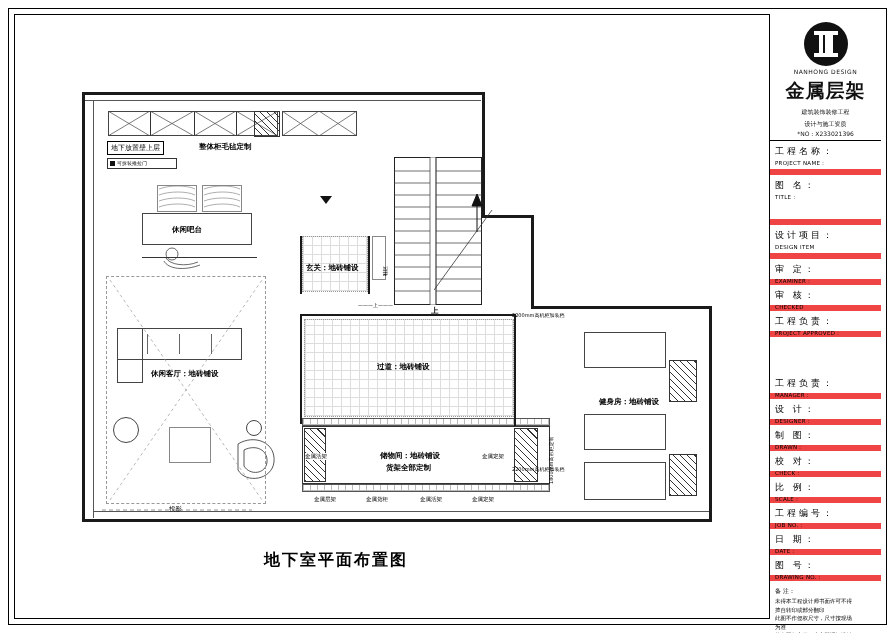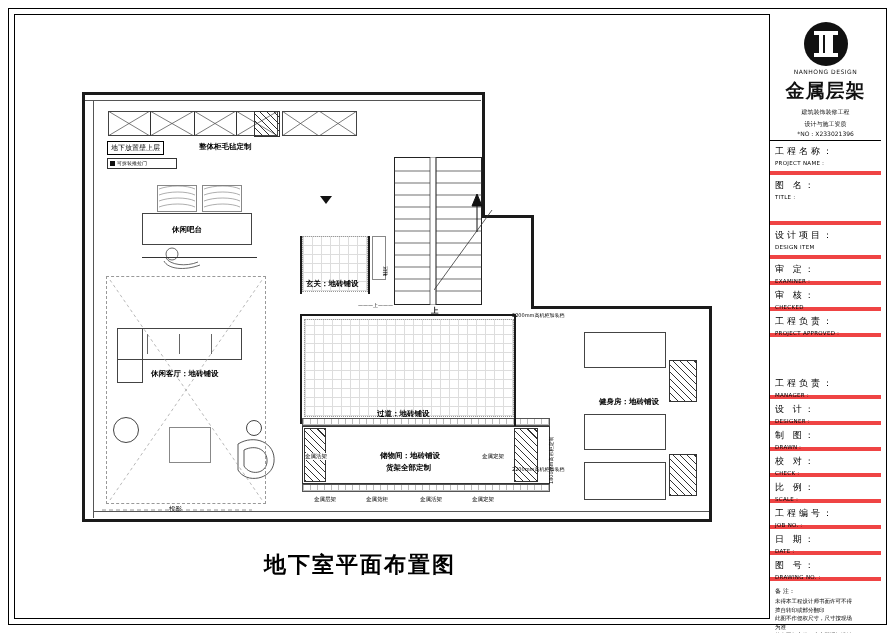--- a/index.html
+++ b/index.html
@@ -15,31 +15,31 @@
   .logo-circle{width:44px;height:44px;border-radius:50%;background:#111;margin:8px auto 2px;position:relative;}
   .logo-col{position:absolute;left:50%;top:9px;transform:translateX(-50%);width:14px;height:26px;background:#fff;}
   .logo-col:before{content:"";position:absolute;left:-5px;top:0;width:24px;height:4px;background:#fff;}
   .logo-col:after{content:"";position:absolute;left:-5px;bottom:0;width:24px;height:4px;background:#fff;}
   .logo-col i{position:absolute;left:4px;top:4px;width:2px;height:18px;background:#111;}
   .logo-en{font-size:6px;letter-spacing:.5px;color:#111;margin-top:1px;}
   .logo-cn{font-size:19px;font-weight:bold;color:#111;letter-spacing:1px;margin-top:3px;}
   .logo-sub{font-size:6px;color:#111;line-height:1.5;margin-top:3px;}
   .logo-no{font-size:6px;color:#111;margin-top:2px;}
 
-  .tb-row{border-bottom:4px solid #ef4444;padding:4px 5px 5px;box-sizing:border-box;}
+  .tb-row{border-bottom:6px solid #ef4444;padding:4px 5px 5px;box-sizing:border-box;}
   .tb-cn{font-size:9px;color:#000;letter-spacing:3px;}
   .tb-en{font-size:5.5px;color:#000;margin-top:2px;letter-spacing:.3px;}
 
   .tb-notes{padding:5px 5px;font-size:5.5px;line-height:1.55;color:#000;border-bottom:1px solid #000;}
   .tb-notes .nt{font-size:6px;margin-bottom:2px;}
   .tb-phone{padding:6px 4px;font-size:7px;text-align:center;color:#000;}
 
   
   .plan{position:absolute;left:14px;top:14px;width:741px;height:605px;}
-  .plan-title{position:absolute;left:250px;top:536px;font-size:22px;font-weight:bold;color:#000;letter-spacing:2px;}
+  .plan-title{position:absolute;left:250px;top:536px;font-size:16px;font-weight:bold;color:#000;letter-spacing:2px;}
 
   
   .wall{position:absolute;background:#1a1a1a;}
   .line{position:absolute;background:#333;}
   .thin{position:absolute;border:1px solid #444;box-sizing:border-box;}
   .thin2{position:absolute;border:1px solid #888;box-sizing:border-box;}
   .dash{position:absolute;border:1px dashed #777;box-sizing:border-box;}
   .hatch{position:absolute;box-sizing:border-box;border:1px solid #333;
     background-image:repeating-linear-gradient(45deg,#333 0 1px,transparent 1px 5px);}
   .gridfill{position:absolute;box-sizing:border-box;border:1px solid #555;
@@ -142,21 +142,21 @@
     <div class="dash" style="left:92px;top:262px;width:160px;height:228px;border-color:#999;"></div>
     <svg style="position:absolute;left:92px;top:262px;" width="160" height="228">
       <g stroke="#999" stroke-width="0.7" stroke-dasharray="3 3" fill="none">
         <path d="M4,4 L156,224"></path>
         <path d="M4,224 L156,4"></path>
       </g>
     </svg>
     <div class="lbl" style="left:155px;top:491px;">投影</div>
 
     <div class="tilefill" style="left:288px;top:222px;width:66px;height:56px;"></div>
-    <div class="lbl-b" style="left:292px;top:249px;margin-top:16px;">玄关：地砖铺设</div>
+    <div class="lbl-b" style="left:292px;top:249px;">玄关：地砖铺设</div>
     <div class="wall" style="left:286px;top:222px;width:2px;height:58px;"></div>
     <div class="wall" style="left:354px;top:222px;width:2px;height:58px;"></div>
     <div class="tri" style="left:306px;top:182px;"></div>
     <div class="thin2" style="left:358px;top:222px;width:14px;height:44px;"></div>
     <div class="vlbl" style="left:368px;top:262px;font-size:5px;">鞋区</div>
 
     <div class="thin" style="left:380px;top:143px;width:88px;height:148px;border-color:#222;"></div>
     <svg style="position:absolute;left:380px;top:143px;" width="88" height="148">
       <g stroke="#333" stroke-width="0.7" fill="none">
         <path d="M0,14 H88 M0,26 H88 M0,38 H88 M0,50 H88 M0,62 H88 M0,74 H88 M0,86 H88 M0,98 H88 M0,110 H88 M0,122 H88 M0,134 H88"></path>
@@ -172,21 +172,21 @@
     </svg>
     <svg style="position:absolute;left:420px;top:190px;" width="60" height="90">
       <g stroke="#333" stroke-width="0.8" fill="none">
           <path d="M0,86 L58,6"></path>
         </g>
     </svg>
     <div class="lbl-b" style="left:417px;top:292px;">上</div>
     <div class="lbl" style="left:344px;top:288px;font-size:5px;">———上———</div>
 
     <div class="tilefill" style="left:290px;top:305px;width:210px;height:98px;"></div>
-    <div class="lbl-b" style="left:363px;top:348px;margin-top:47px;">过道：地砖铺设</div>
+    <div class="lbl-b" style="left:363px;top:348px;">过道：地砖铺设</div>
 
     <div class="thin" style="left:288px;top:412px;width:248px;height:58px;border-color:#333;"></div>
     <div class="lbl-b" style="left:366px;top:437px;">储物间：地砖铺设</div>
     <div class="lbl-b" style="left:372px;top:449px;">货架全部定制</div>
 
     <div class="hatch" style="left:290px;top:414px;width:22px;height:54px;"></div>
     <div class="hatch" style="left:500px;top:414px;width:24px;height:54px;"></div>
     <div class="lbl" style="left:291px;top:439px;font-size:5.5px;background:#fff;">金属活架</div>
     <div class="lbl" style="left:468px;top:439px;font-size:5.5px;background:#fff;">金属定架</div>
 

